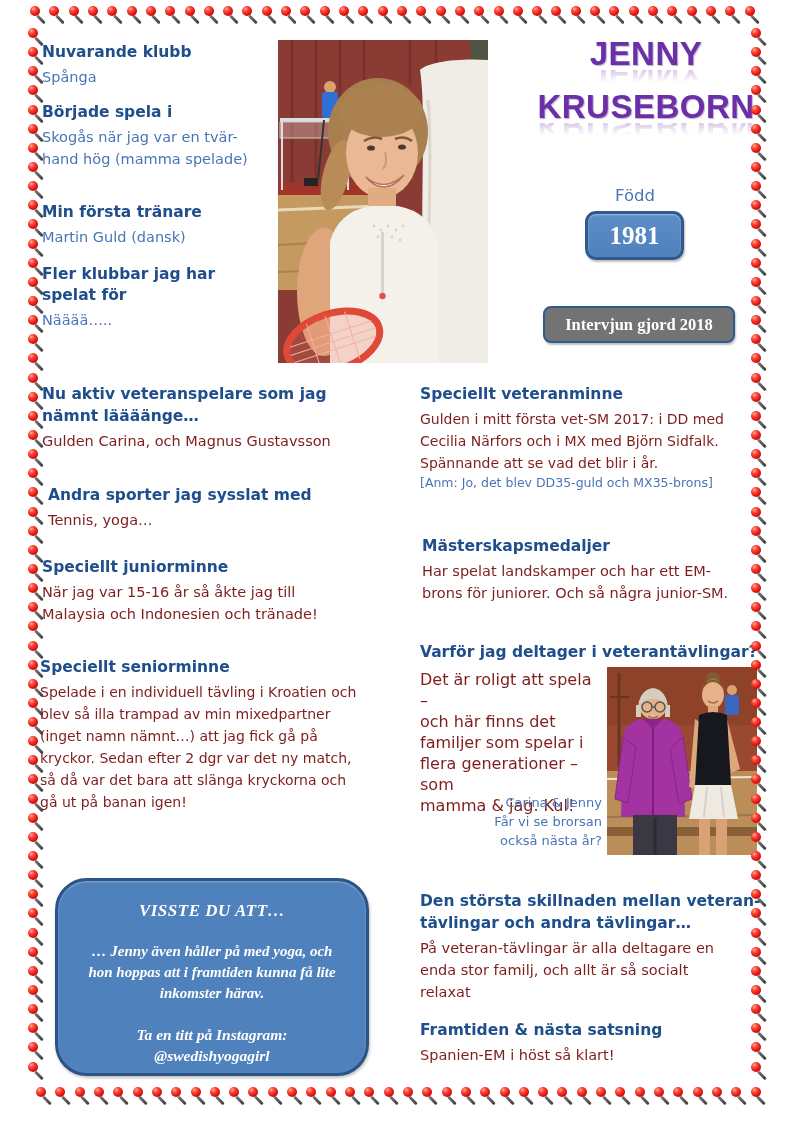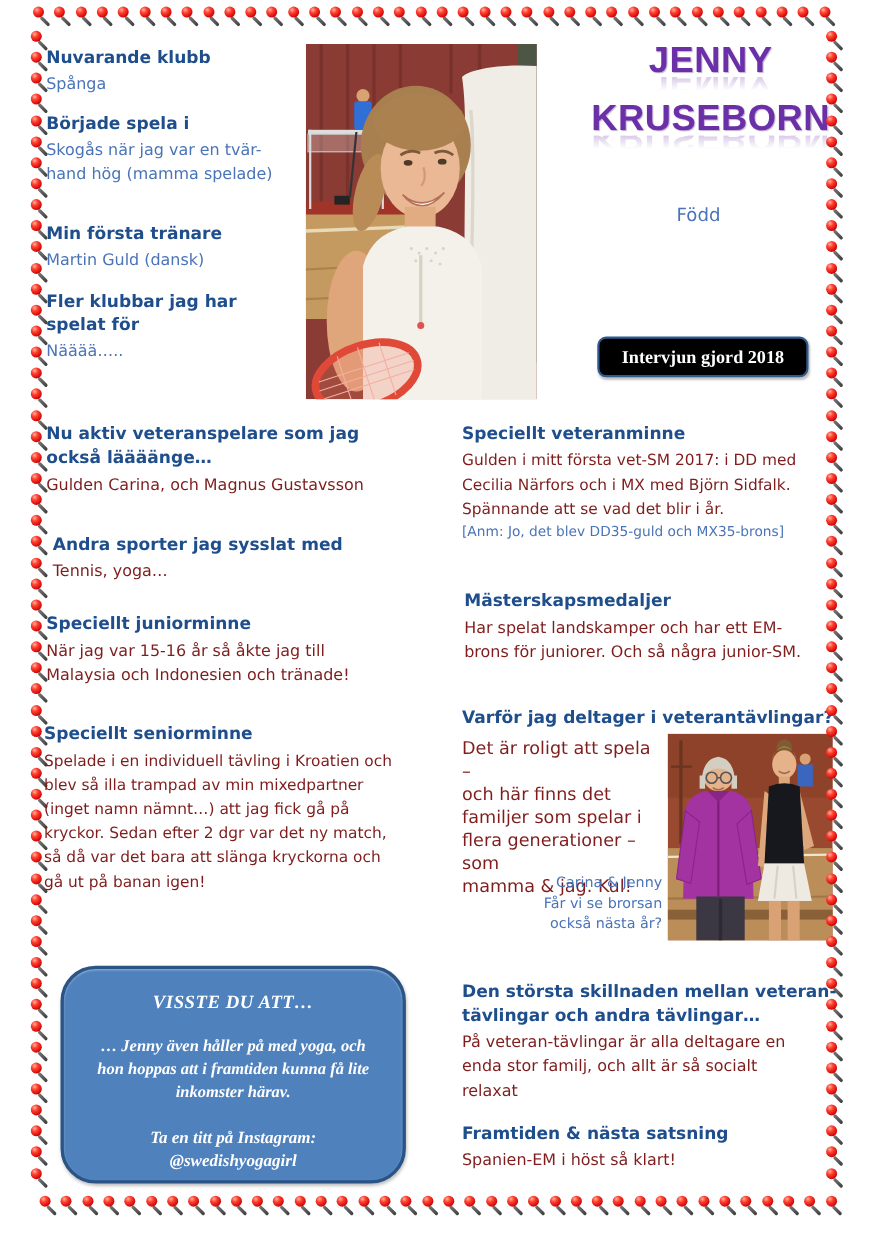--- a/index.html
+++ b/index.html
@@ -54,21 +54,21 @@
                color:#4a74b8; font-size:16.5px; }
   #bornBox {
     position:absolute; left:585px; top:211px; width:99px; height:49px;
     background:linear-gradient(180deg,#5e8dc6,#4f81bd); border:3px solid #2e5a8f; border-radius:11px;
     display:flex; align-items:center; justify-content:center;
     color:#fff; font-family:"Liberation Serif", serif; font-weight:bold; font-size:25px;
     box-shadow:inset 0 1px 2px rgba(255,255,255,.45), 1px 2px 2px rgba(0,0,0,.25);
   }
   #interviewBox {
     position:absolute; left:543px; top:306px; width:192px; height:37px;
-    background:#000000; border:2px solid #2e5a8f; border-radius:8px;
+    background:#737373; border:2px solid #2e5a8f; border-radius:8px;
     display:flex; align-items:center; justify-content:center;
     color:#fff; font-family:"Liberation Serif", serif; font-weight:bold; font-size:16.5px;
     box-shadow:1px 2px 2px rgba(0,0,0,.25);
   }
 
   
   #photo1 { position:absolute; left:278px; top:40px; width:210px; height:323px; }
   #photo1 svg, #photo2 svg { display:block; width:100%; height:100%; }
 
   
@@ -398,27 +398,30 @@
       <div class="t-main" data-bind="header.name_line1">JENNY</div>
       <div class="t-ref" data-bind="header.name_line1">JENNY</div>
     </div>
     <div class="t-unit">
       <div class="t-main" data-bind="header.name_line2">KRUSEBORN</div>
       <div class="t-ref" data-bind="header.name_line2">KRUSEBORN</div>
     </div>
   </div>
 
   <div id="bornLabel" data-bind="header.born_label">Född</div>
+  <div id="bornBox">
+    <span data-bind="header.born_year">1981</span>
+  </div>
   <div id="interviewBox">
     <span data-bind="header.interview_note">Intervjun gjord 2018</span>
   </div>
 
   <div class="qa" id="qaL1">
     <div class="qa-q" data-bind="qa_left.0.q">Nu aktiv veteranspelare som jag
-också läääänge…</div>
+nämnt läääänge…</div>
     <div class="qa-a" data-bind="qa_left.0.a">Gulden Carina, och Magnus Gustavsson</div>
   </div>
   <div class="qa" id="qaL2">
     <div class="qa-q" data-bind="qa_left.1.q">Andra sporter jag sysslat med</div>
     <div class="qa-a" data-bind="qa_left.1.a">Tennis, yoga…</div>
   </div>
   <div class="qa" id="qaL3">
     <div class="qa-q" data-bind="qa_left.2.q">Speciellt juniorminne</div>
     <div class="qa-a" data-bind="qa_left.2.a">När jag var 15-16 år så åkte jag till
 Malaysia och Indonesien och tränade!</div>

